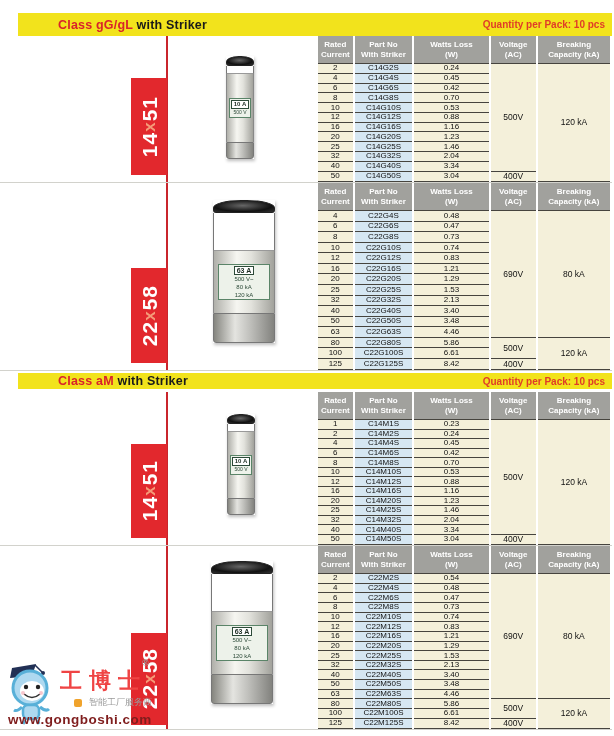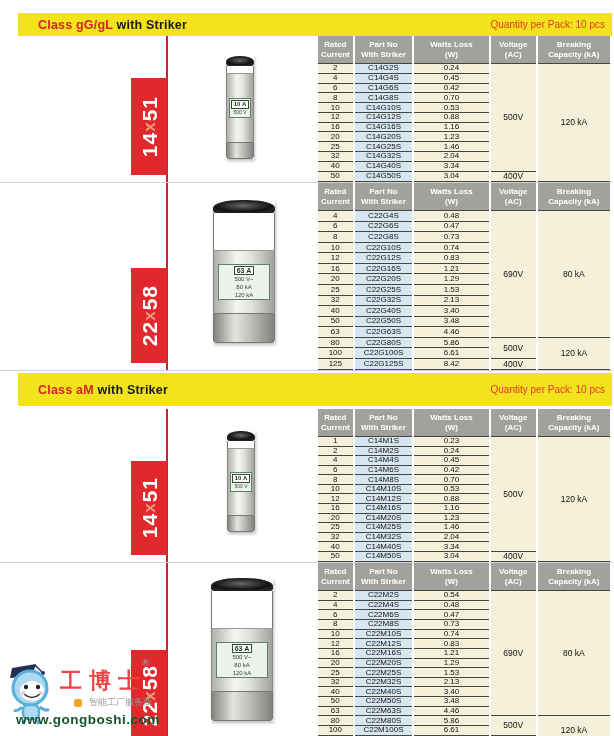--- a/index.html
+++ b/index.html
@@ -4,25 +4,25 @@
 <style>
   * { margin:0; padding:0; box-sizing:border-box; }
   html,body { background:#ffffff; }
   body { font-family:"Liberation Sans", sans-serif; }
   .page { position:relative; width:614px; height:736px; background:#fff; overflow:hidden; margin:0 auto; }
 
   
   .title-bar {
     margin-left:18px; width:594px; height:23px; background:#F2E31C;
     display:flex; align-items:center; justify-content:space-between;
-    padding:0 7px 0 20px;
+    padding:0 7px 0 40px;
   }
   .title-bar .tb-title { font-size:12.5px; font-weight:bold; color:#1a1a1a; letter-spacing:0.2px; }
   .title-bar .tb-title .red { color:#D9232A; }
-  .title-bar .tb-qty { font-size:10px; font-weight:normal; color:#E03C28; }
+  .title-bar .tb-qty { font-size:10px; font-weight:bold; color:#E03C28; }
   .spacer-top { height:13px; }
   .spacer-2 { height:2px; }
   .spacer-3 { height:3px; }
 
   
   .subsection { display:flex; width:612px; border-bottom:1px solid #d2d2cc; }
   .sub1 { height:147px; }
   .sub2 { height:188px; }
   .sub3 { height:154px; }
   .sub4 { height:184px; }
@@ -83,21 +83,21 @@
   .fuse3 { left:227px; top:22px; height:101px; }
   .fuse4 { left:211px; top:15px; height:143px; }
 
   
   .watermark { position:absolute; left:2px; top:656px; width:178px; z-index:9; }
   .wm-mascot { position:absolute; left:0; top:4px; }
   .wm-reg { position:absolute; left:140px; top:2px; font-size:9px; color:#9a9a9a; font-weight:bold; }
   .wm-brand { position:absolute; left:58px; top:10px; font-size:22px; font-weight:bold; color:#ef4444; letter-spacing:7px; font-family:"Liberation Serif", serif; white-space:nowrap; }
   .wm-tagline { position:absolute; left:72px; top:40px; font-size:9px; color:#9a9a9a; white-space:nowrap; display:flex; align-items:center; gap:7px; }
   .wm-tagline .tag-icon { width:8px; height:8px; background:#f0a32c; border-radius:2px; display:inline-block; }
-  .wm-url { position:absolute; left:14px; top:56px; font-size:13.5px; font-weight:bold; color:#14532d; letter-spacing:0.5px; }
+  .wm-url { position:absolute; left:6px; top:56px; font-size:13.5px; font-weight:bold; color:#7f1d1d; letter-spacing:0.5px; }
 </style>
 </head>
 <body>
 
 <div class="page">
 
   <div class="spacer-top"></div>
 
   <div class="title-bar">
     <span class="tb-title"><span class="red">Class gG/gL</span> <span>with Striker</span></span>
@@ -328,21 +328,21 @@
               <td class="cell-watts">8.42</td>
               <td class="cell-span" rowspan="1">400V</td>
             </tr>
           </tbody>
         </table>
     </div>
   </div>
 
   <div class="spacer-2"></div>
 
-  <div class="title-bar" style="height:33px">
+  <div class="title-bar" style="height:16px">
     <span class="tb-title"><span class="red">Class aM</span> <span>with Striker</span></span>
     <span class="tb-qty">Quantity per Pack: 10 pcs</span>
   </div>
 
   <div class="spacer-3"></div>
 
   <div class="subsection sub3">
     <div class="left-zone">
       <div class="red-line"></div>
       <div class="size-label lab3">

